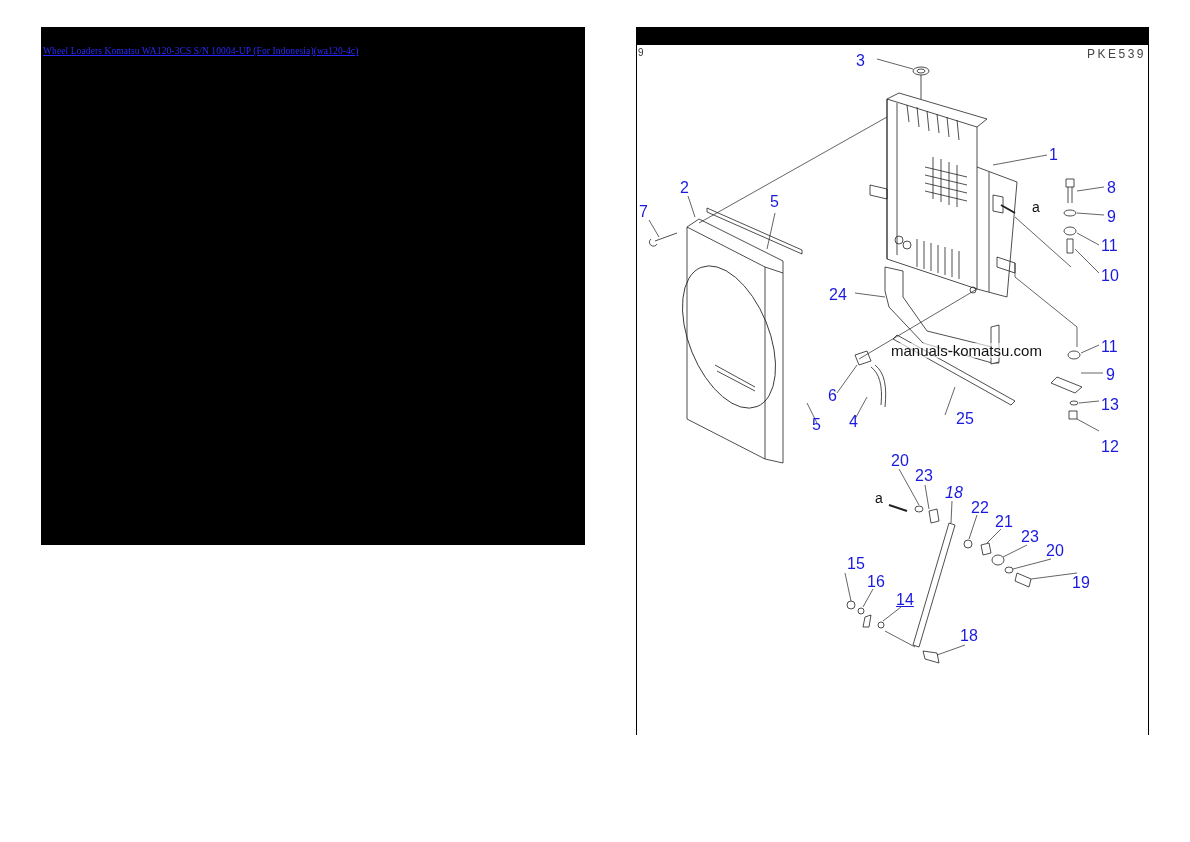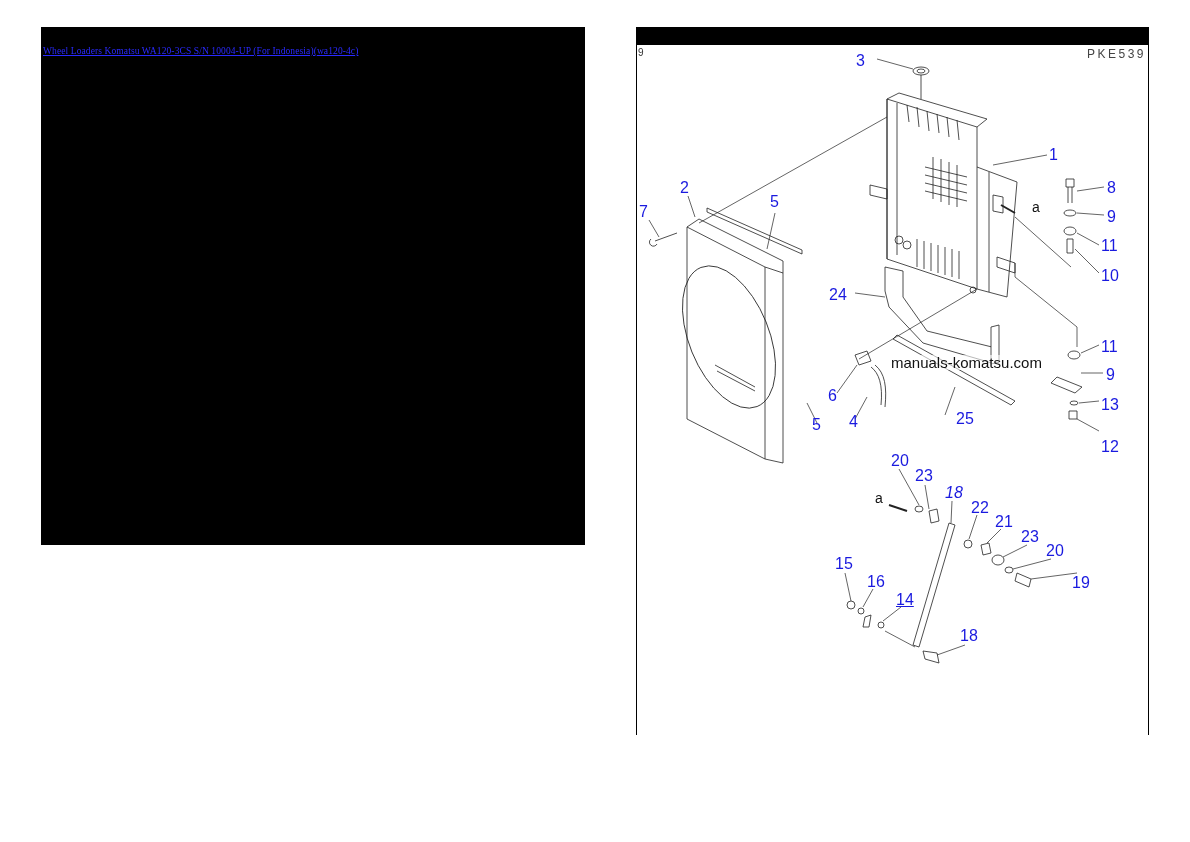--- a/index.html
+++ b/index.html
@@ -168,22 +168,22 @@
   <span class="callout" style="left:464px;top:370px;">13</span>
   <span class="callout" style="left:464px;top:399px;margin-top:13px;">12</span>
   <span class="callout" style="left:254px;top:426px;">20</span>
   <span class="callout" style="left:278px;top:441px;">23</span>
   <span class="callout" style="left:308px;top:458px;font-style:italic;">18</span>
   <span class="callout" style="left:334px;top:473px;">22</span>
   <span class="callout" style="left:358px;top:487px;">21</span>
   <span class="callout" style="left:384px;top:502px;">23</span>
   <span class="callout" style="left:409px;top:516px;">20</span>
   <span class="callout" style="left:435px;top:548px;">19</span>
-  <span class="callout" style="left:198px;top:529px;">15</span>
+  <span class="callout" style="left:210px;top:529px;">15</span>
   <span class="callout" style="left:230px;top:547px;">16</span>
   <span class="callout" style="left:259px;top:565px;text-decoration:underline;">14</span>
   <span class="callout" style="left:323px;top:601px;">18</span>
 
   <span class="letter" style="left:395px;top:173px;">a</span>
   <span class="letter" style="left:238px;top:464px;">a</span>
 
-  <span class="watermark" style="left:254px;top:328px;">manuals-komatsu.com</span>
+  <span class="watermark" style="left:254px;top:316px;">manuals-komatsu.com</span>
 </div>
 
 </body></html>

